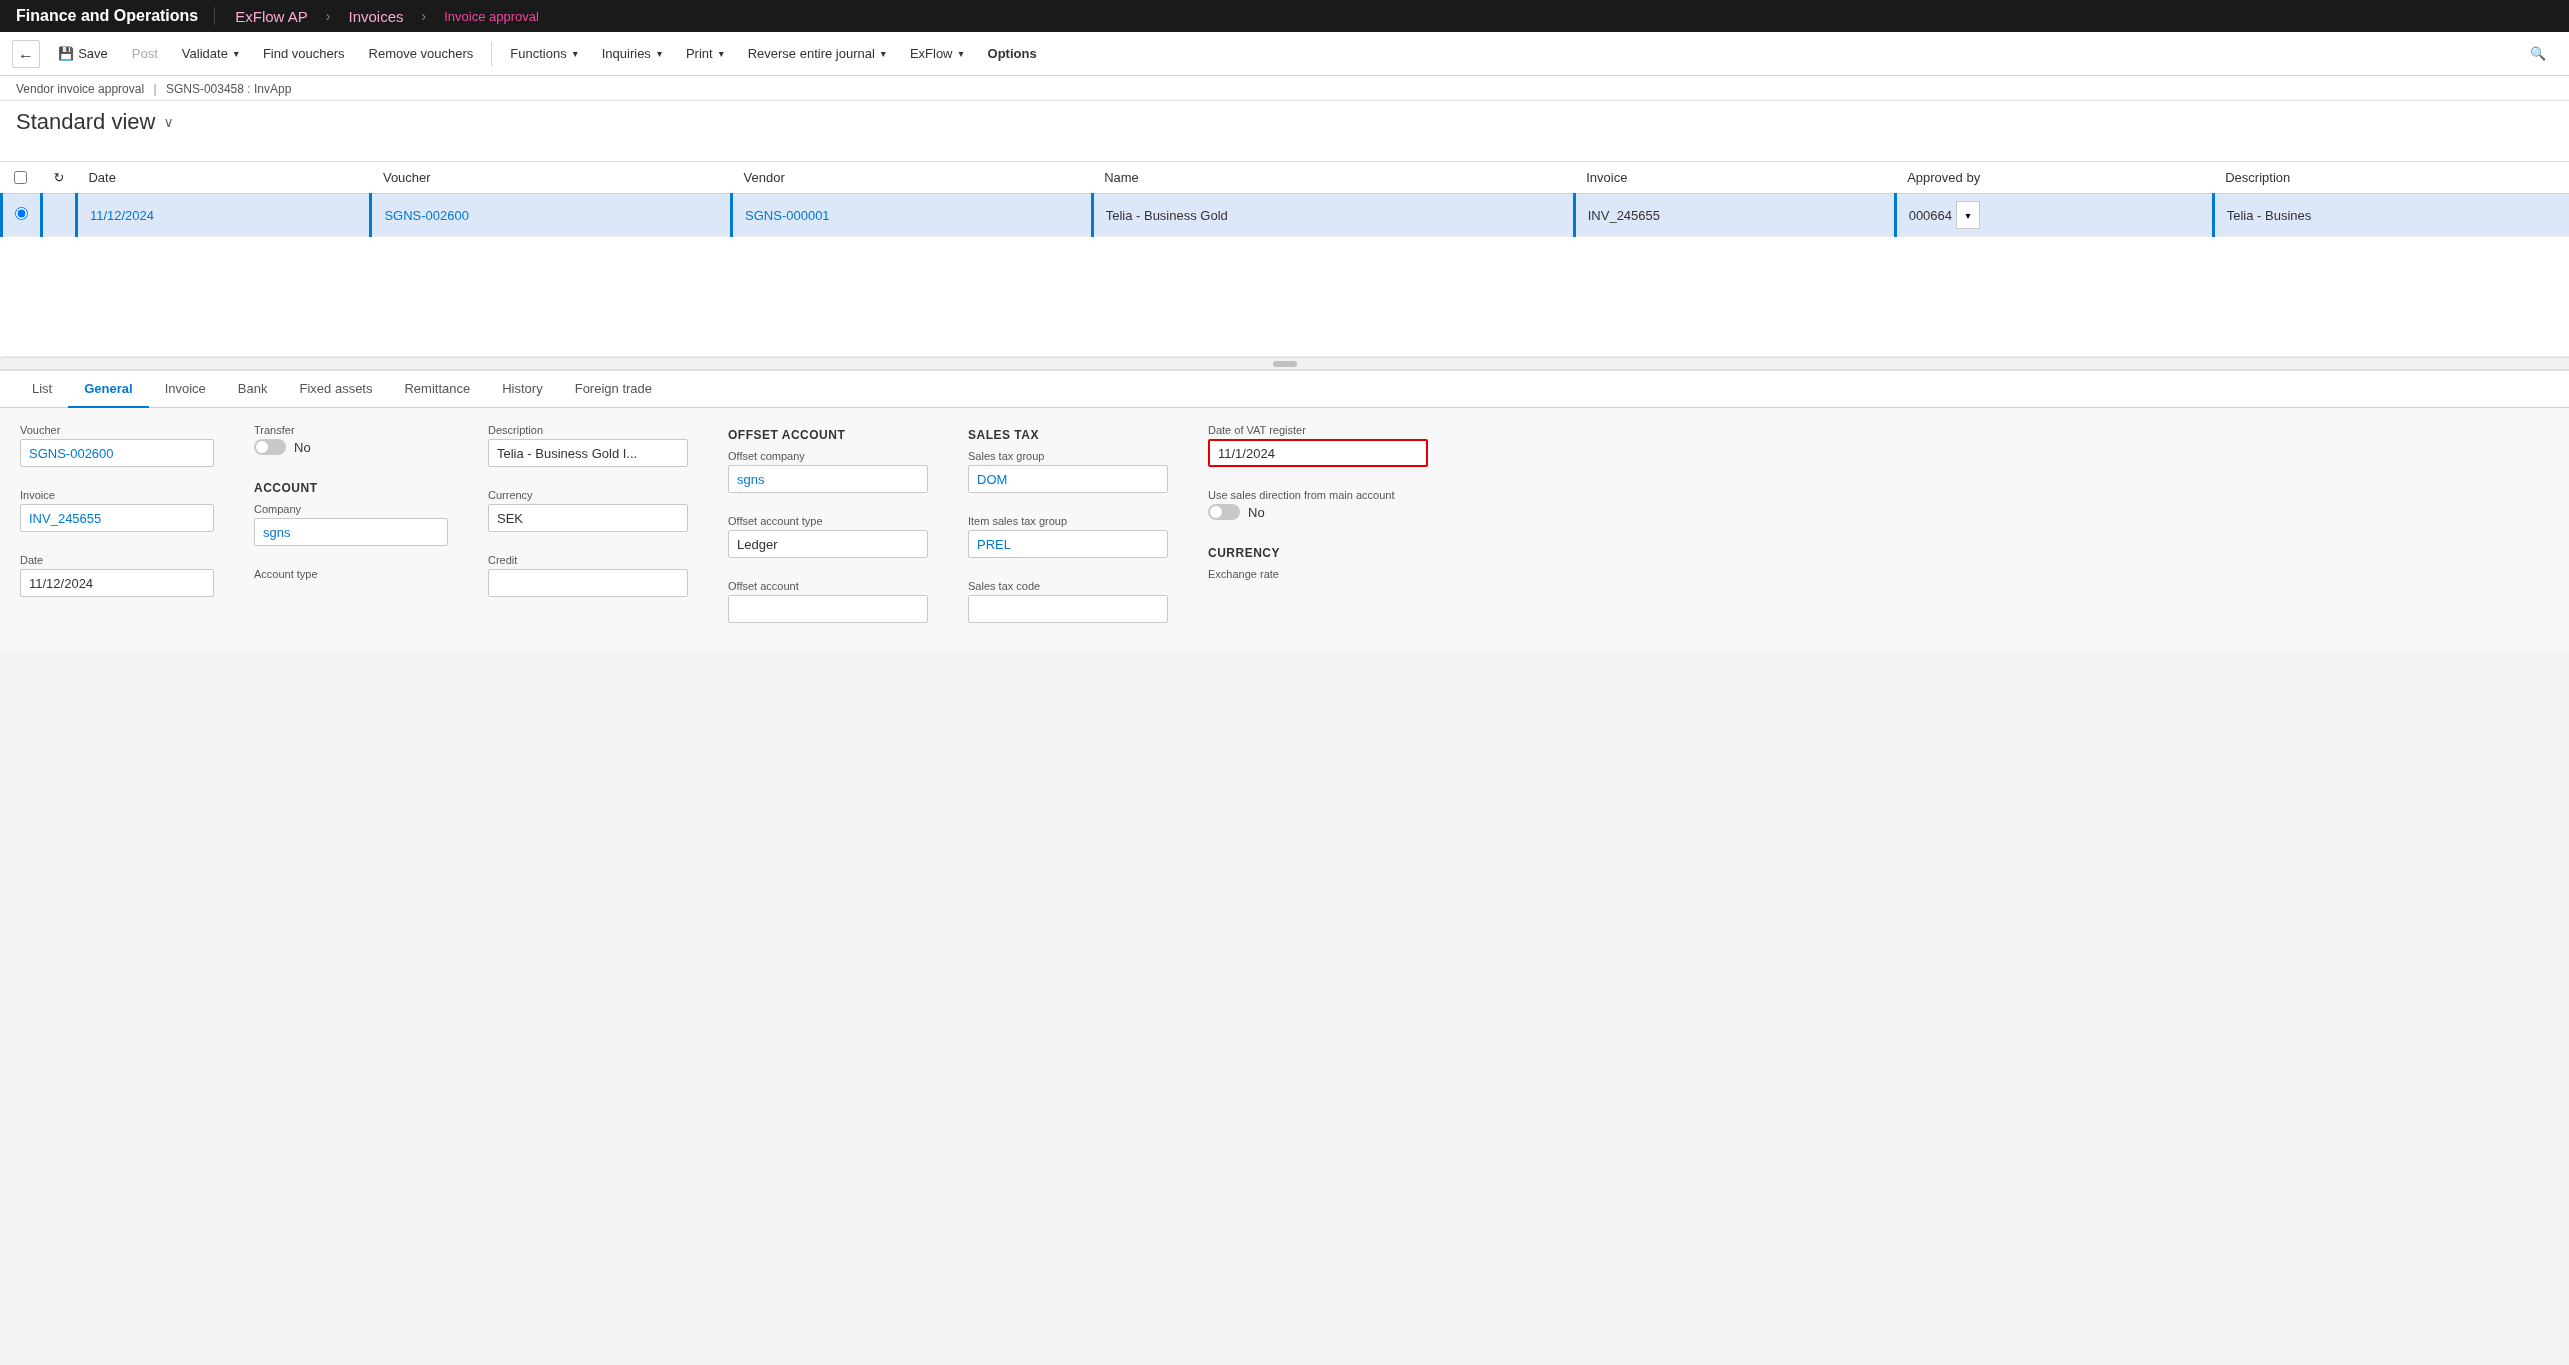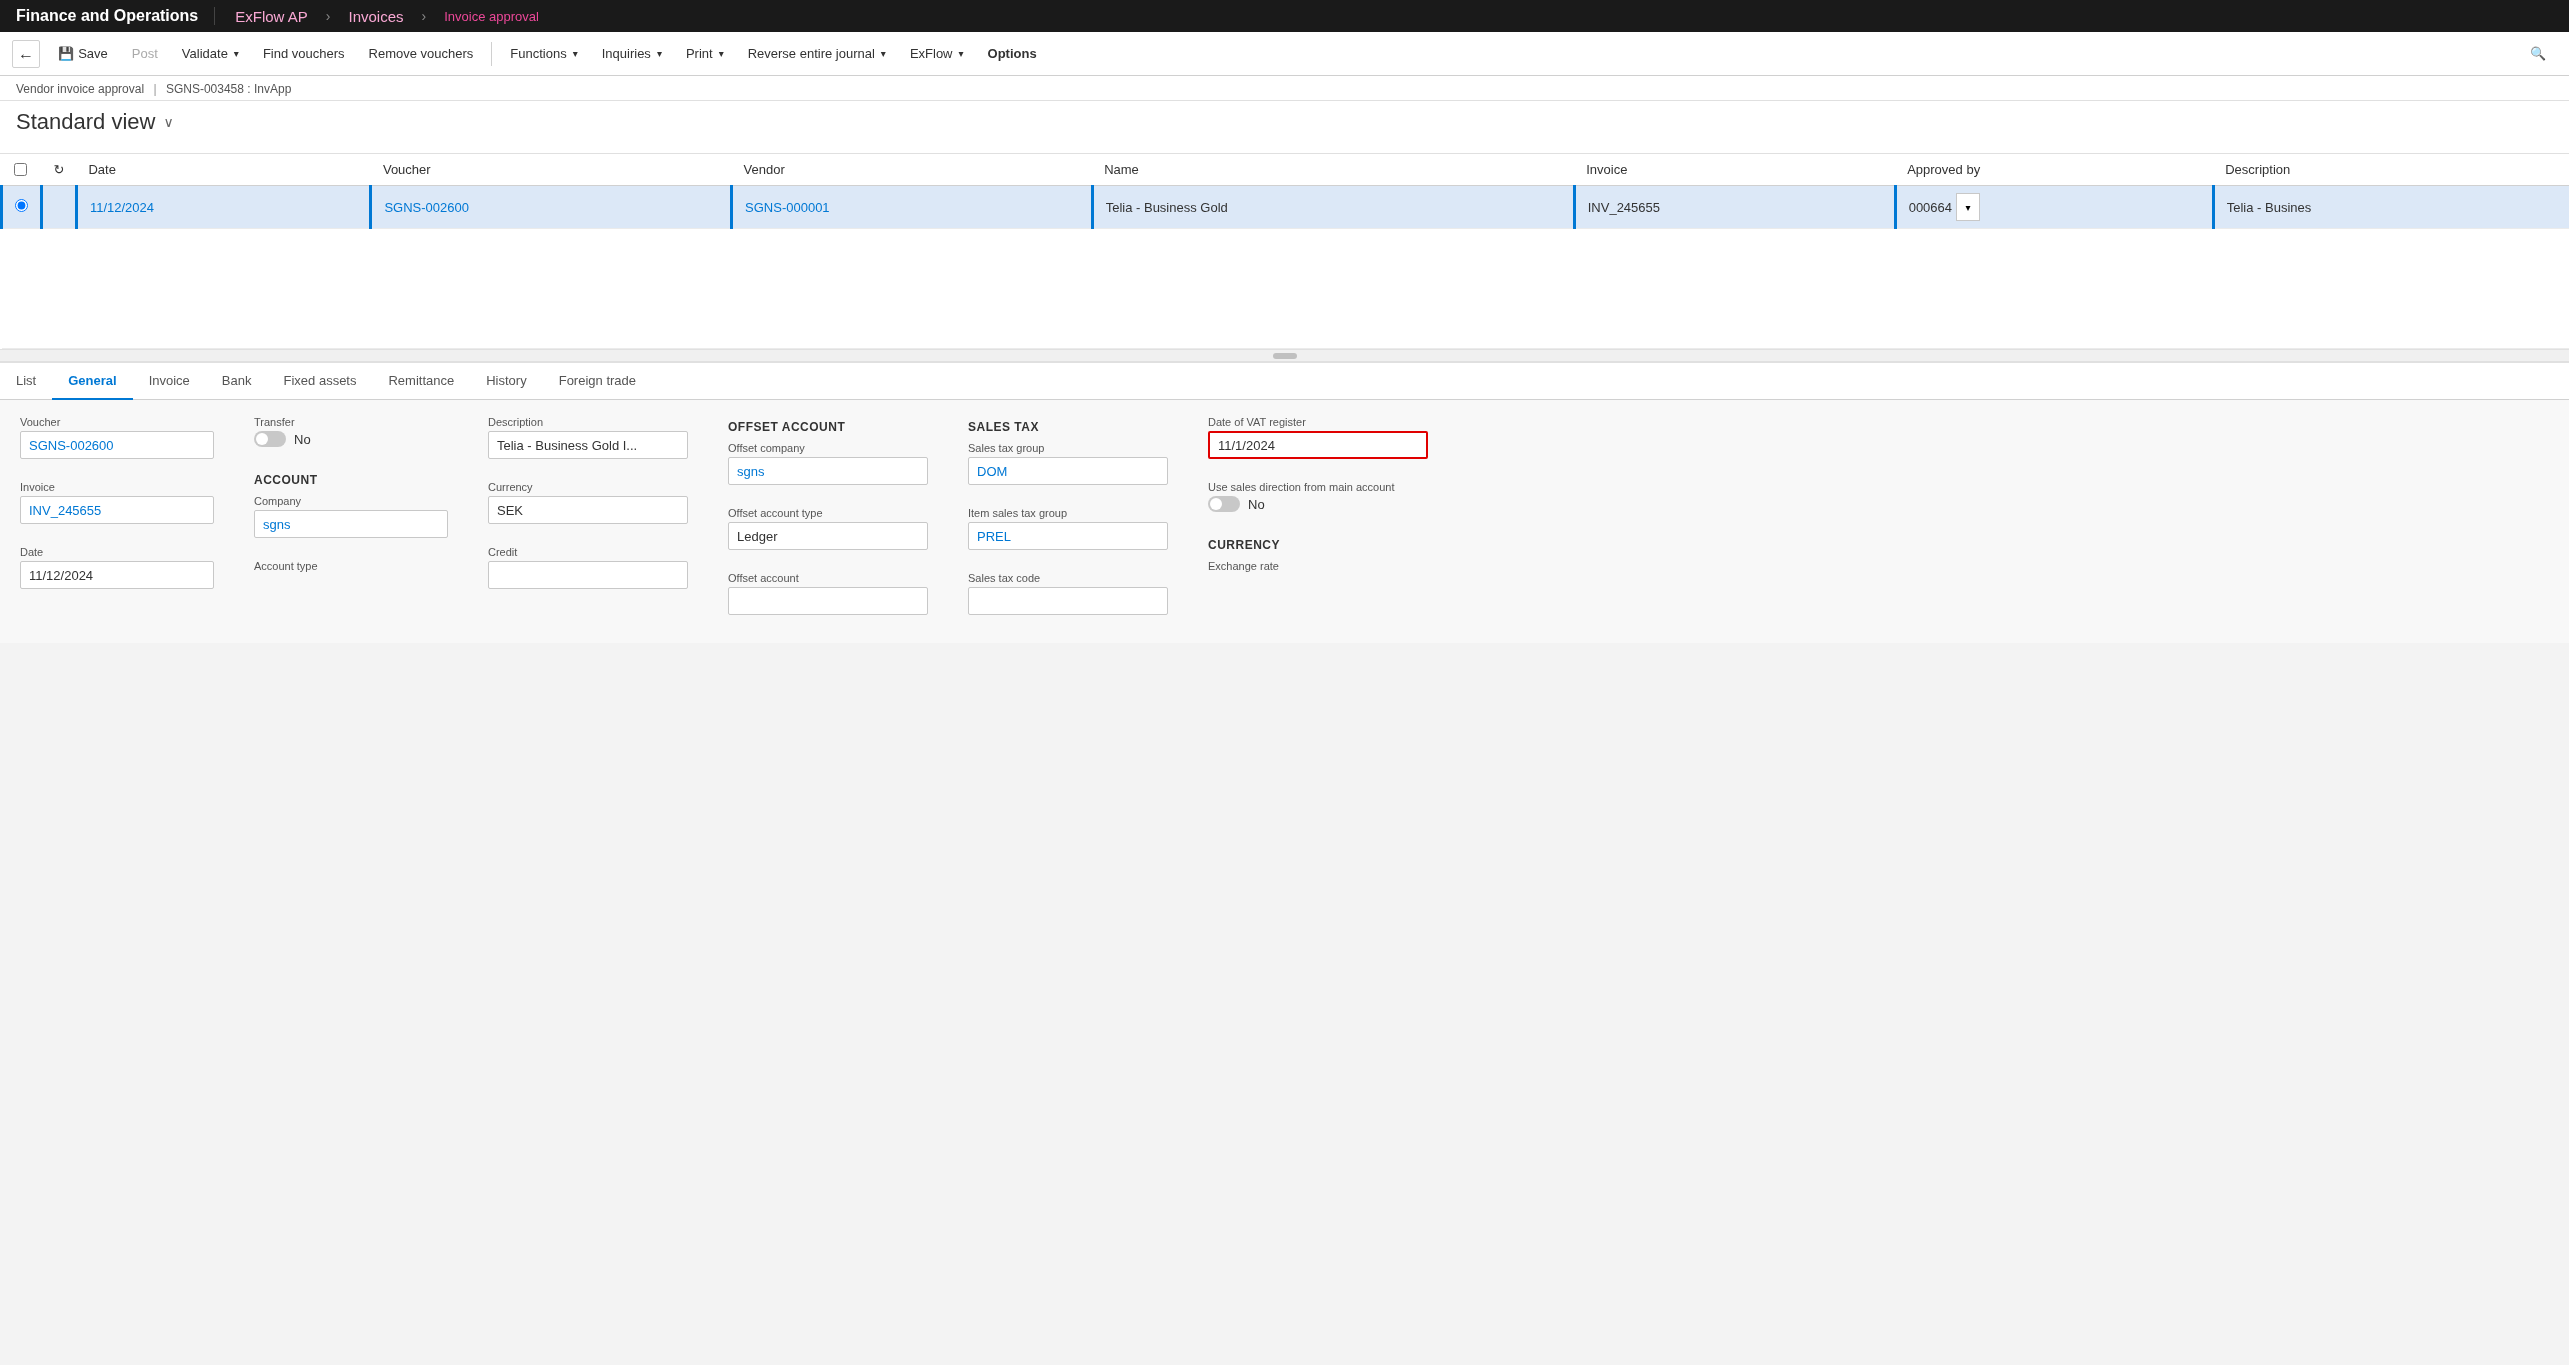--- a/index.html
+++ b/index.html
@@ -71,21 +71,21 @@
       padding: 6px 16px 4px;
       border-bottom: 1px solid #e0e0e0;
       color: #555;
       font-size: 12px;
     }
     .breadcrumb-bar .separator { margin: 0 6px; color: #999; }
 
     
     .page-header {
       background: #fff;
-      padding: 8px 16px 18px;
+      padding: 8px 16px 26px;
       border-bottom: 1px solid #e0e0e0;
     }
     .page-title {
       font-size: 22px;
       font-weight: 300;
       display: flex;
       align-items: center;
       gap: 8px;
     }
     .page-title .chevron { font-size: 14px; color: #666; cursor: pointer; }
@@ -145,21 +145,21 @@
       height: 6px;
       background: #c0c0c0;
       border-radius: 3px;
     }
 
     
     .tabs-bar {
       background: #fff;
       border-bottom: 1px solid #d0d0d0;
       display: flex;
-      padding: 0 0;
+      padding: 0 16px;
       gap: 0;
     }
     .tab-item {
       padding: 10px 16px;
       cursor: pointer;
       font-size: 13px;
       color: #555;
       border-bottom: 2px solid transparent;
       margin-bottom: -1px;
     }

